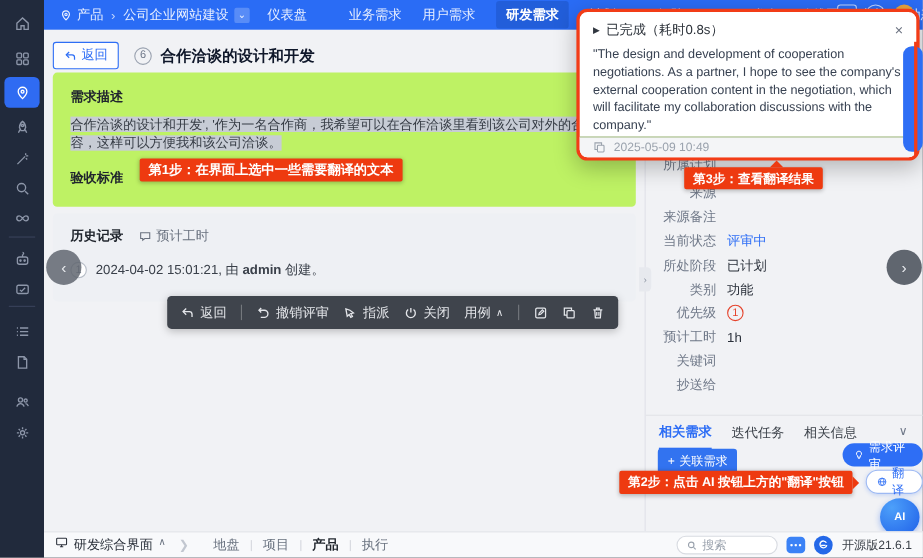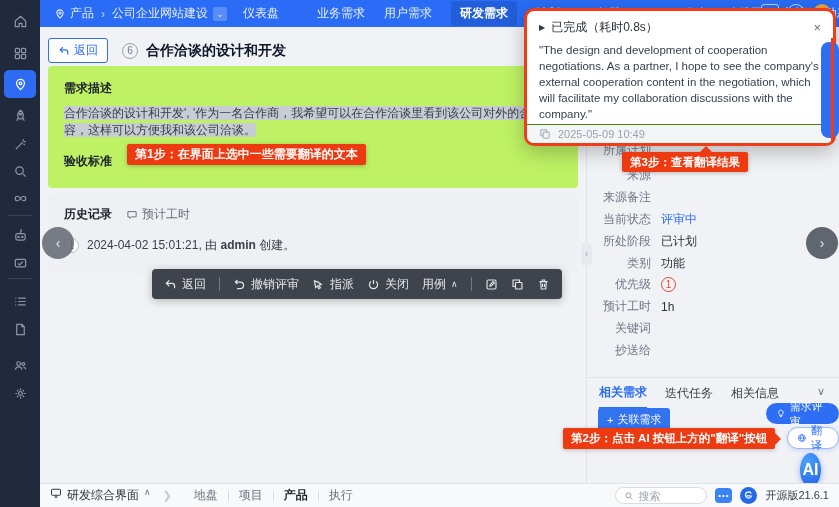--- a/index.html
+++ b/index.html
@@ -68,21 +68,21 @@
 
   .tabs-div { position:absolute; left:0; right:0; top:350px; height:1px; background:#e1e3e8; }
   .tabs { position:absolute; left:12px; top:357px; display:flex; gap:18px; align-items:center; }
   .tab { color:#3a4048; padding-bottom:6px; }
   .tab.active { color:#2e6ef5; font-weight:bold; border-bottom:2px solid #2e6ef5; }
   .tabs-caret { position:absolute; right:14px; top:358px; color:#6f7888; font-size:11px; }
   .link-req-btn { position:absolute; left:11px; top:381px; background:#3273f0; color:#fff; border-radius:3px; padding:4px 9px; font-size:11px; display:inline-flex; gap:4px; align-items:center; }
 
   .review-btn { position:absolute; left:766px; top:403px; height:21px; background:#2e6ef5; color:#fff; border-radius:11px; padding:0 10px; display:inline-flex; align-items:center; gap:4px; font-size:11px; z-index:8; }
   .translate-btn { position:absolute; left:787px; top:427px; height:22px; background:#fff; border:1px solid #9db9f3; color:#2e6ef5; border-radius:11px; padding:0 9px; display:inline-flex; align-items:center; gap:4px; font-size:11px; z-index:8; box-shadow:0 1px 4px rgba(46,110,245,0.25); }
-  .ai-btn { position:absolute; left:800px; top:453px; width:21px; height:34px; border-radius:50%; background:radial-gradient(circle at 30% 25%, #4da0fa, #1e5fe8); color:#fff; font-weight:bold; font-size:16px; display:flex; align-items:center; justify-content:center; z-index:8; box-shadow:0 2px 6px rgba(30,95,232,0.4); }
+  .ai-btn { position:absolute; left:800px; top:453px; width:36px; height:34px; border-radius:50%; background:radial-gradient(circle at 30% 25%, #4da0fa, #1e5fe8); color:#fff; font-weight:bold; font-size:10px; display:flex; align-items:center; justify-content:center; z-index:8; box-shadow:0 2px 6px rgba(30,95,232,0.4); }
 
   
   .ann { position:absolute; background:#ee3a10; color:#fff; font-weight:bold; font-size:12px; display:flex; align-items:center; justify-content:center; border-radius:2px; z-index:30; padding:0 8px; white-space:nowrap; box-shadow:0 1px 4px rgba(0,0,0,0.25); }
   .ann1 { left:127px; top:144px; height:21px; }
   .ann3 { left:622px; top:152px; height:20px; font-size:11.5px; }
   .ann2 { left:563px; top:428px; height:21px; font-size:11.5px; }
   .notch-up { position:absolute; top:-6px; left:62%; width:0; height:0; border-left:6px solid transparent; border-right:6px solid transparent; border-bottom:6px solid #ee3a10; }
   .notch-right { position:absolute; right:-6px; top:50%; transform:translateY(-50%); width:0; height:0; border-top:6px solid transparent; border-bottom:6px solid transparent; border-left:6px solid #ee3a10; }
 
   

